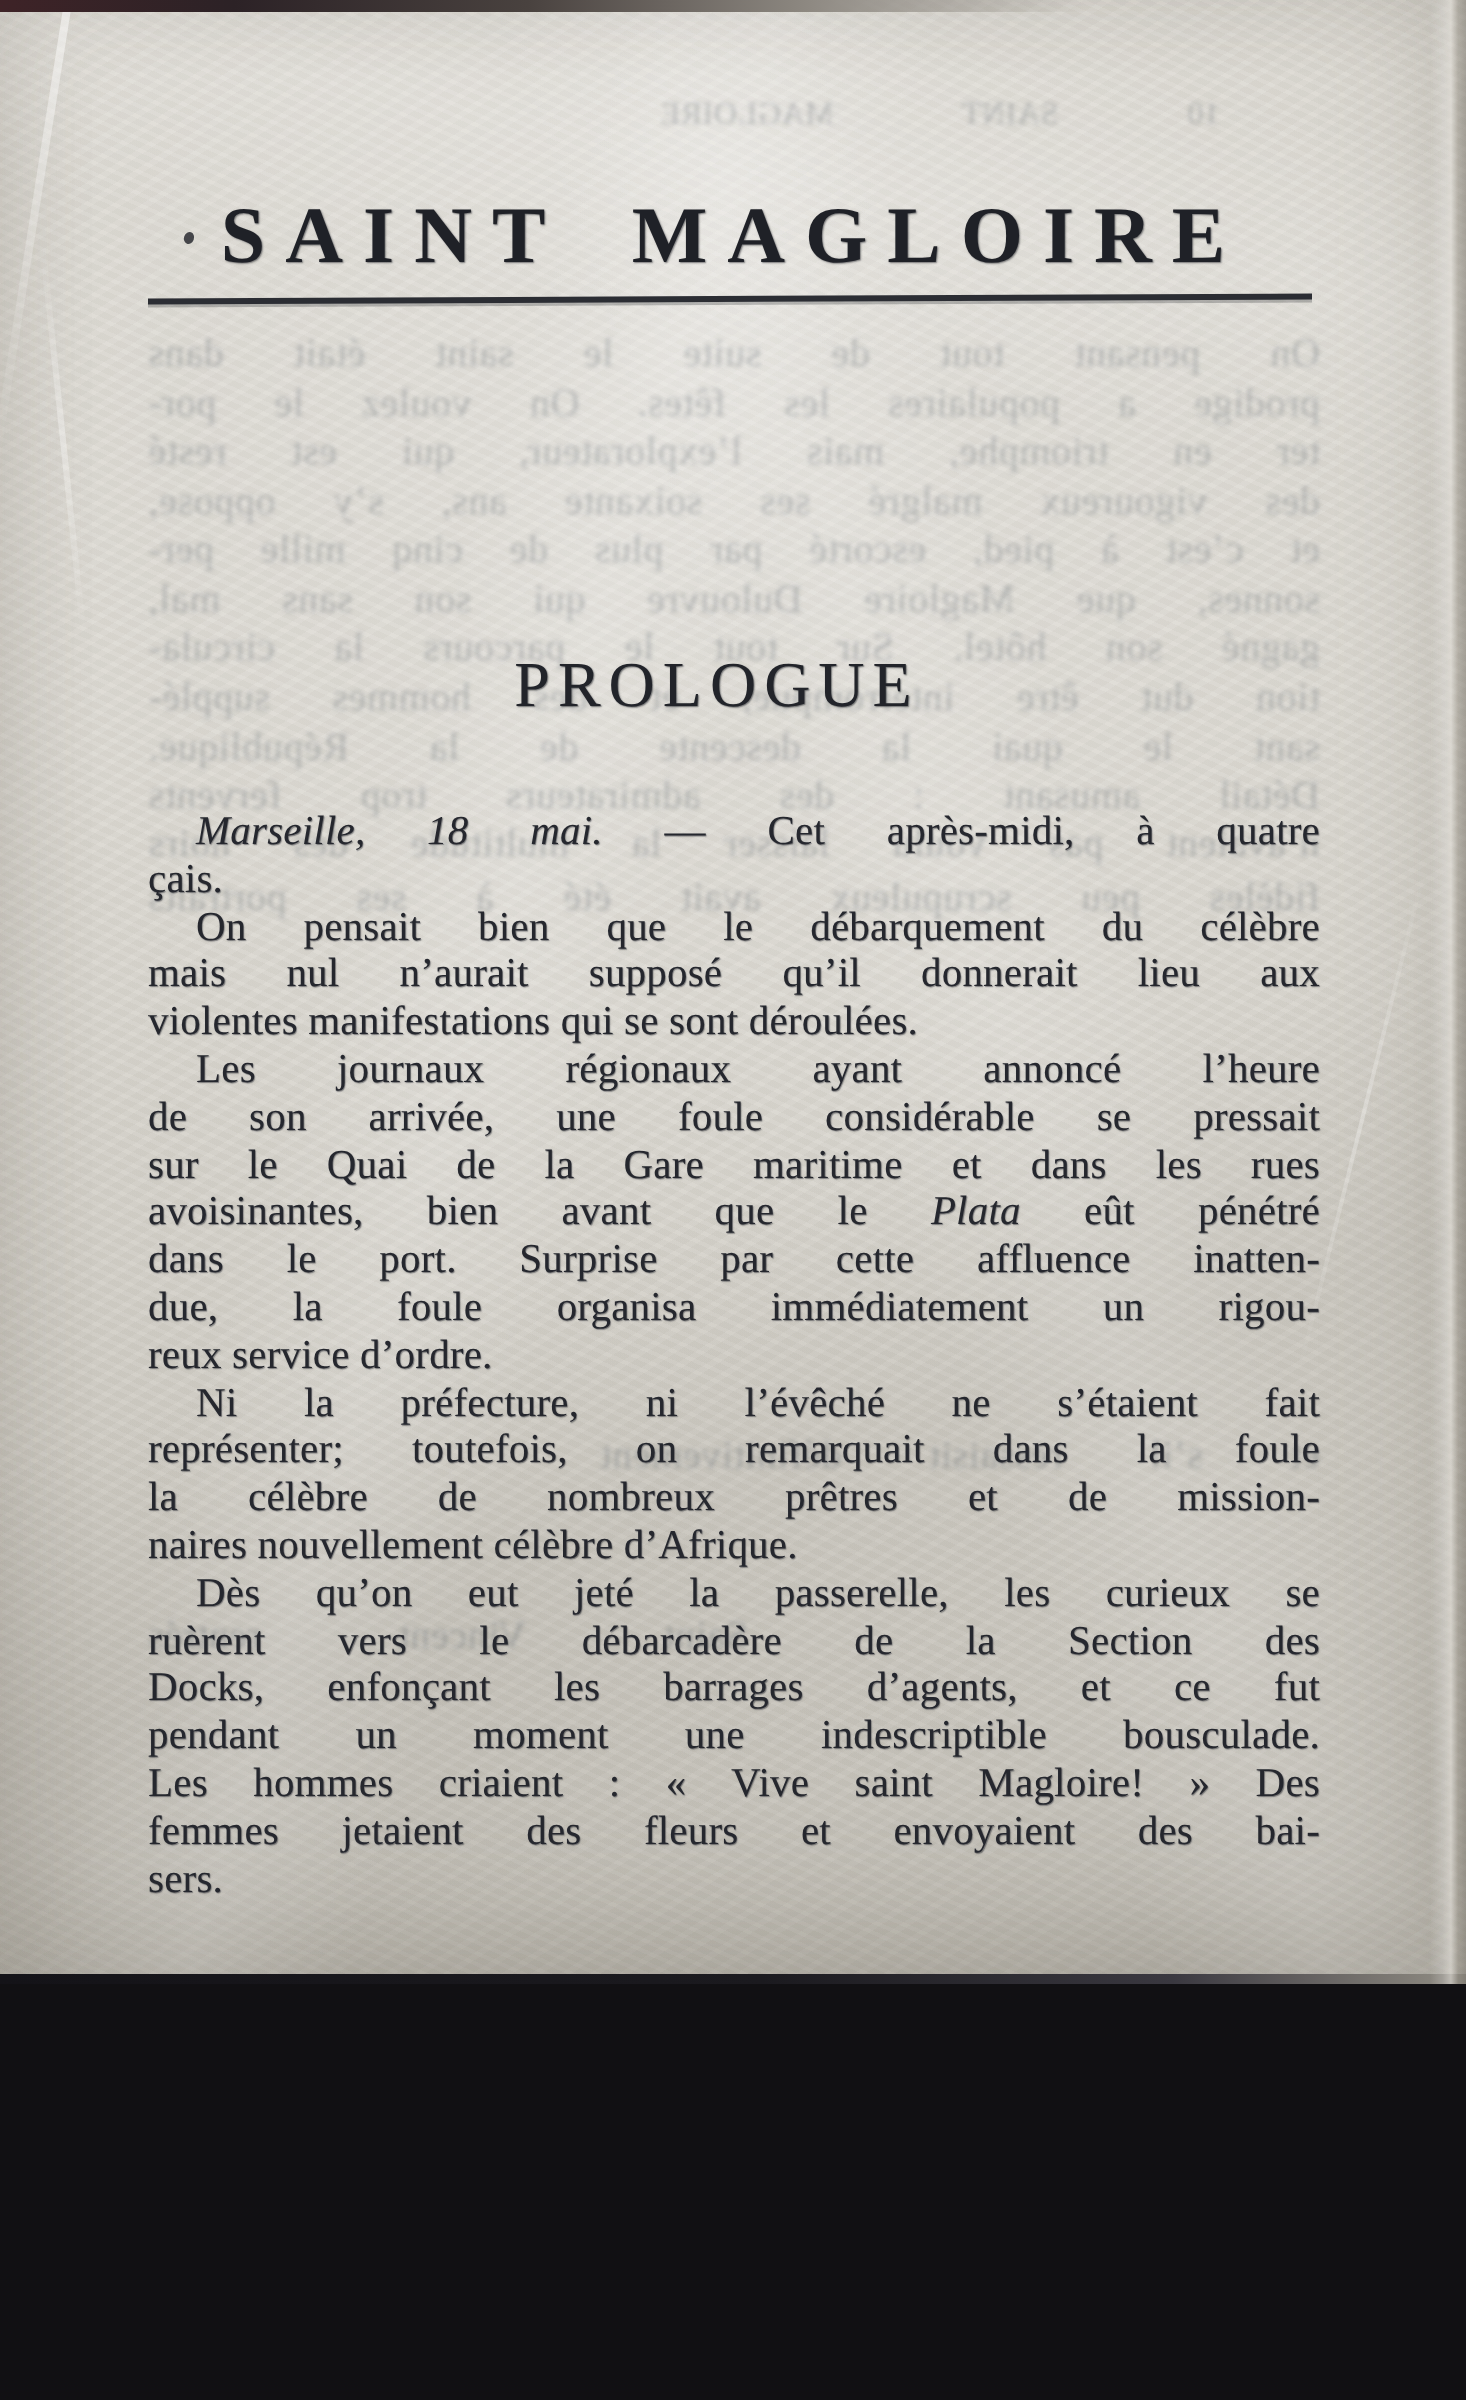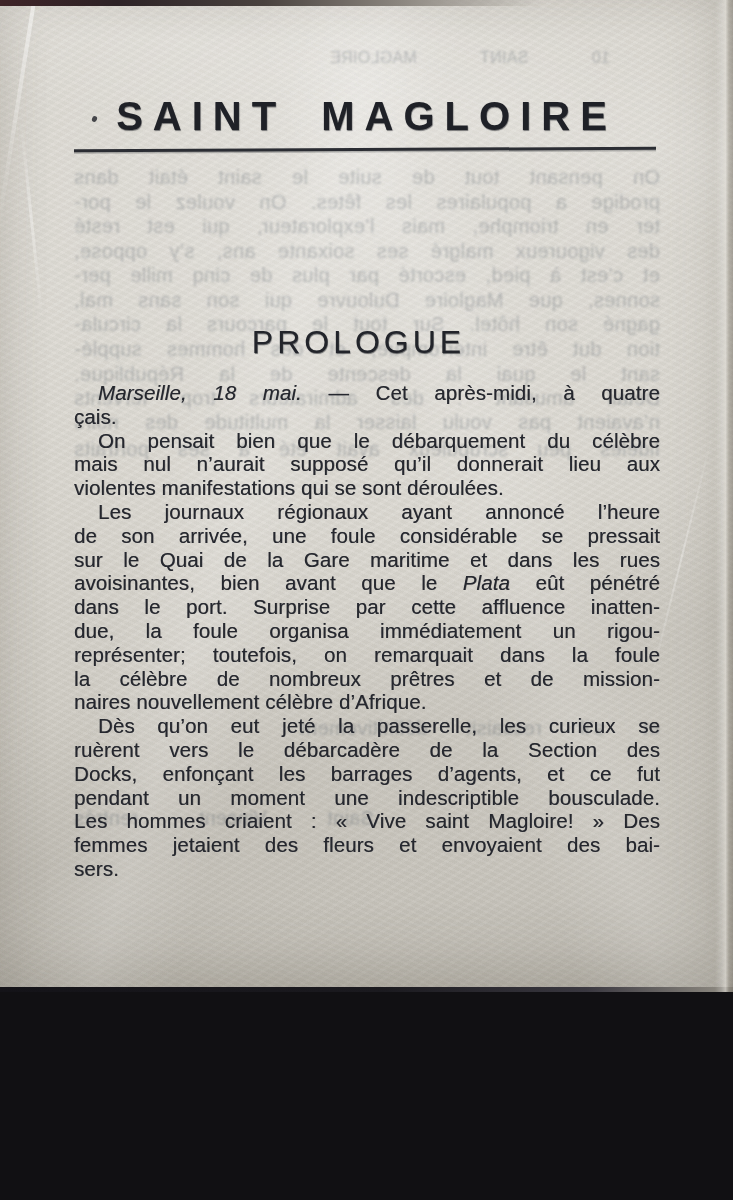--- a/index.html
+++ b/index.html
@@ -1,18 +1,18 @@
 <!DOCTYPE html>
 <html><head>
 <meta charset="utf-8">
 <style>
   html,body{margin:0;padding:0;background:#111013;}
   #photo{
     position:relative;width:733px;height:992px;overflow:hidden;
-    font-family:Liberation Sans, sans-serif;
+    font-family:Liberation Serif, serif;
     background:#fca5a5;
   }
   
   .paper{
     position:absolute;inset:0;
     background:
       radial-gradient(135% 85% at 47% 18%, rgba(255,255,255,0.30) 0%, rgba(255,255,255,0.12) 38%, rgba(112,107,97,0.08) 72%, rgba(95,90,80,0.20) 100%),
       repeating-linear-gradient(24deg, rgba(255,255,255,0.05) 0 2px, rgba(125,122,112,0.04) 2px 5px),
       repeating-linear-gradient(-33deg, rgba(255,255,255,0.05) 0 3px, rgba(138,134,124,0.035) 3px 8px),
       #d6d3cb;
@@ -63,21 +63,21 @@
     position:absolute;left:74px;top:148px;width:582px;height:3px;
     background:#2b2d33;transform:rotate(-0.25deg);
     box-shadow:0 1.5px 0 rgba(43,45,51,0.28);
   }
   .heading{
     position:absolute;left:0;right:16px;top:324px;margin:0;
     text-align:center;font-size:32px;font-weight:normal;color:#22242a;
     letter-spacing:4px;
     text-shadow:0.5px 0.5px 0.8px rgba(34,36,42,0.6);
   }
-  #body-text{position:absolute;left:74px;top:381px;width:586px;color:#25272e;}
+  #body-text{position:absolute;left:74px;top:405px;width:586px;color:#25272e;}
   #body-text .line{
     height:23.8px;line-height:23.8px;font-size:20.5px;
     text-align:justify;text-align-last:justify;
     letter-spacing:0.1px;
     text-shadow:0.4px 0.4px 0.6px rgba(37,39,46,0.55);
     white-space:nowrap;overflow:visible;
   }
   #body-text .line.last{text-align-last:left;}
   #body-text .line.first{text-indent:24px;}
   #body-text em{font-style:italic;}
@@ -128,22 +128,24 @@
         <div class="line"><span>mais nul n’aurait supposé qu’il donnerait lieu aux</span></div>
         <div class="line last"><span>violentes manifestations qui se sont déroulées.</span></div>
       </div>
       <div>
         <div class="line first"><span>Les journaux régionaux ayant annoncé l’heure</span></div>
         <div class="line"><span>de son arrivée, une foule considérable se pressait</span></div>
         <div class="line"><span>sur le Quai de la Gare maritime et dans les rues</span></div>
         <div class="line"><span>avoisinantes, bien avant que le </span><em>Plata</em><span> eût pénétré</span></div>
         <div class="line"><span>dans le port. Surprise par cette affluence inatten-</span></div>
         <div class="line"><span>due, la foule organisa immédiatement un rigou-</span></div>
+        <div class="line last"><span>reux service d’ordre.</span></div>
       </div>
       <div>
+        <div class="line first"><span>Ni la préfecture, ni l’évêché ne s’étaient fait</span></div>
         <div class="line"><span>représenter; toutefois, on remarquait dans la foule</span></div>
         <div class="line"><span>la célèbre de nombreux prêtres et de mission-</span></div>
         <div class="line last"><span>naires nouvellement célèbre d’Afrique.</span></div>
       </div>
       <div>
         <div class="line first"><span>Dès qu’on eut jeté la passerelle, les curieux se</span></div>
         <div class="line"><span>ruèrent vers le débarcadère de la Section des</span></div>
         <div class="line"><span>Docks, enfonçant les barrages d’agents, et ce fut</span></div>
         <div class="line"><span>pendant un moment une indescriptible bousculade.</span></div>
         <div class="line"><span>Les hommes criaient : « Vive saint Magloire! » Des</span></div>

